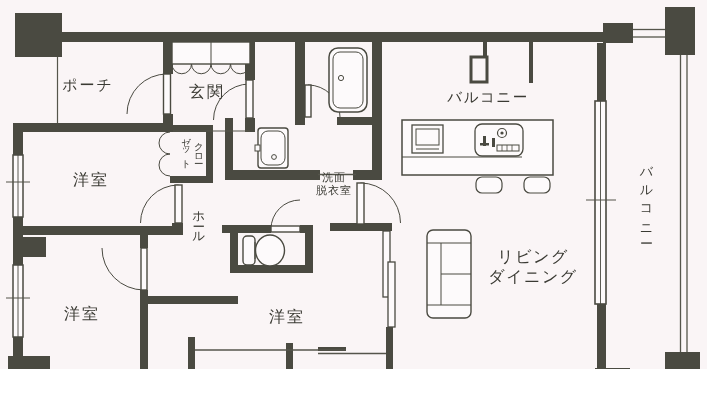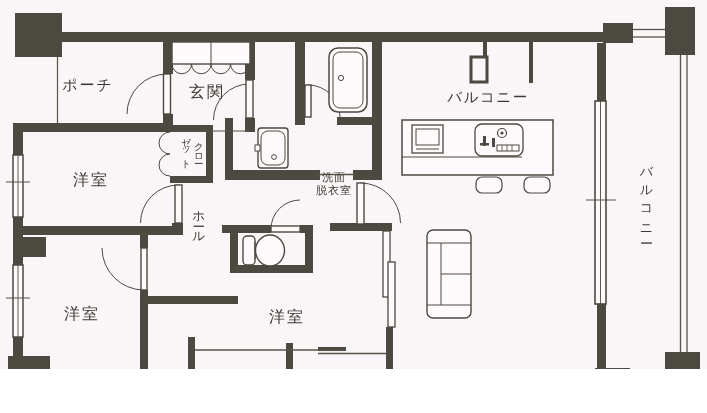--- a/index.html
+++ b/index.html
@@ -226,19 +226,21 @@
   <div class="lbl vert" style="left:192px;top:131px;font-size:9.5px;line-height:1.35;">クロー
 ゼット</div>
 
   <div class="lbl vert" style="left:198px;top:202px;font-size:12.5px;letter-spacing:3px;">ホール</div>
 
   <div class="lbl" style="left:334px;top:147px;font-size:11px;letter-spacing:1px;margin-top:37px;">洗面
 脱衣室</div>
 
   <div class="lbl" style="left:488px;top:98px;font-size:14.5px;letter-spacing:1.5px;">バルコニー</div>
 
+  <div class="lbl" style="left:533px;top:267px;font-size:16px;letter-spacing:1.5px;">リビング
+ダイニング</div>
 
   <div class="lbl vert" style="left:646px;top:157px;font-size:13px;letter-spacing:5px;">バルコニー</div>
 
   <div class="lbl" style="left:82px;top:314px;font-size:16px;letter-spacing:2px;">洋室</div>
 
   <div class="lbl" style="left:287px;top:317px;font-size:16px;letter-spacing:2px;">洋室</div>
 </div>
 
 </body></html>

